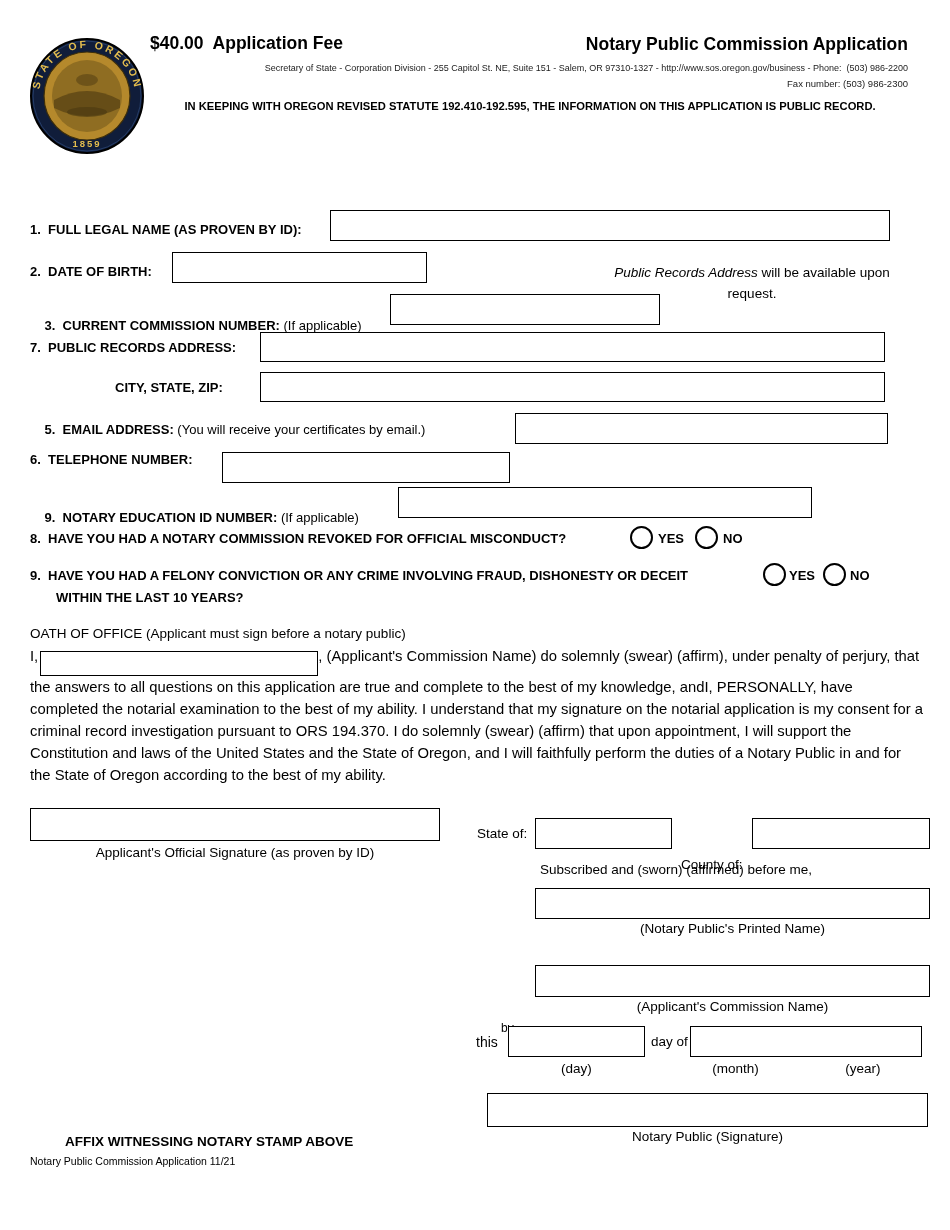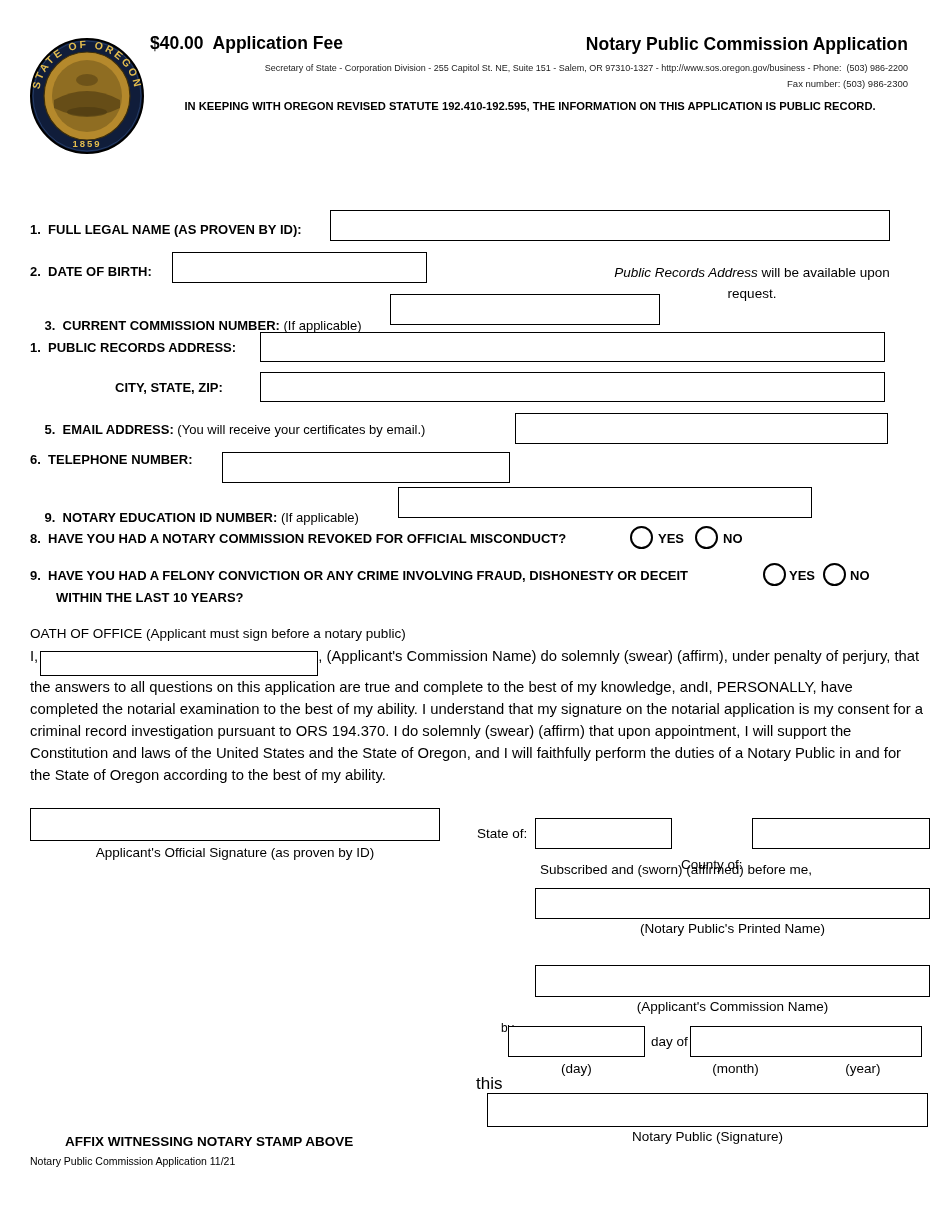--- a/index.html
+++ b/index.html
@@ -51,21 +51,21 @@
   <input class="abs fbox" style="left: 172px; top: 252px; width: 255px; height: 31px;">
   <div class="abs" style="left:612px; top:262px; width:280px; text-align:center; font-size:13.5px; line-height:21px;">
     <i>Public Records Address</i><span> will be available upon request.</span>
   </div>
 
   <div class="abs lbl" style="left:30px; top:303px;">
     <span>3.  CURRENT COMMISSION NUMBER:</span><span class="hint"> (If applicable)</span>
   </div>
   <input class="abs fbox" style="left: 390px; top: 294px; width: 270px; height: 31px;">
 
-  <div class="abs lbl" style="left:30px; top:340px;">1.  PUBLIC RECORDS ADDRESS:</div>
+  <div class="abs lbl" style="left:30px; top:340px;">7.  PUBLIC RECORDS ADDRESS:</div>
   <input class="abs fbox" style="left: 260px; top: 332px; width: 625px; height: 30px;">
   <div class="abs lbl" style="left:115px; top:380px;">CITY, STATE, ZIP:</div>
   <input class="abs fbox" style="left: 260px; top: 372px; width: 625px; height: 30px;">
 
   <div class="abs lbl" style="left:30px; top:407px;">
     <span>5.  EMAIL ADDRESS:</span><span class="hint"> (You will receive your certificates by email.)</span>
   </div>
   <input class="abs fbox" style="left: 515px; top: 413px; width: 373px; height: 31px;">
 
   <div class="abs lbl" style="left:30px; top:452px;">6.  TELEPHONE NUMBER:</div>
@@ -104,21 +104,21 @@
 
   <div class="abs" style="left:540px; top:862px; font-size:13.5px;">Subscribed and (sworn) (affirmed) before me,</div>
 
   <input class="abs fbox" style="left: 535px; top: 888px; width: 395px; height: 31px;">
   <div class="abs cap" style="left:535px; top:921px; width:395px;">(Notary Public's Printed Name)</div>
 
   <div class="abs" style="left:501px; top:973px; font-size:12px;margin-top:48px;">by</div>
   <input class="abs fbox" style="left: 535px; top: 965px; width: 395px; height: 32px;">
   <div class="abs cap" style="left:535px; top:999px; width:395px;">(Applicant's Commission Name)</div>
 
-  <div class="abs" style="left:476px; top:1074px; font-size:17px;text-align:right;">this</div>
+  <div class="abs" style="left:476px; top:1034px; font-size:14px;text-align:right;">this</div>
   <input class="abs fbox" style="left: 508px; top: 1026px; width: 137px; height: 31px;">
   <div class="abs" style="left:651px; top:1034px; font-size:13.5px;">day of</div>
   <input class="abs fbox" style="left: 690px; top: 1026px; width: 232px; height: 31px;">
   <div class="abs cap" style="left:508px; top:1061px; width:137px;">(day)</div>
   <div class="abs cap" style="left:688px; top:1061px; width:95px;">(month)</div>
   <div class="abs cap" style="left:818px; top:1061px; width:90px;">(year)</div>
 
   <input class="abs fbox" style="left: 487px; top: 1093px; width: 441px; height: 34px;">
   <div class="abs cap" style="left:487px; top:1129px; width:441px;">Notary Public (Signature)</div>
 

